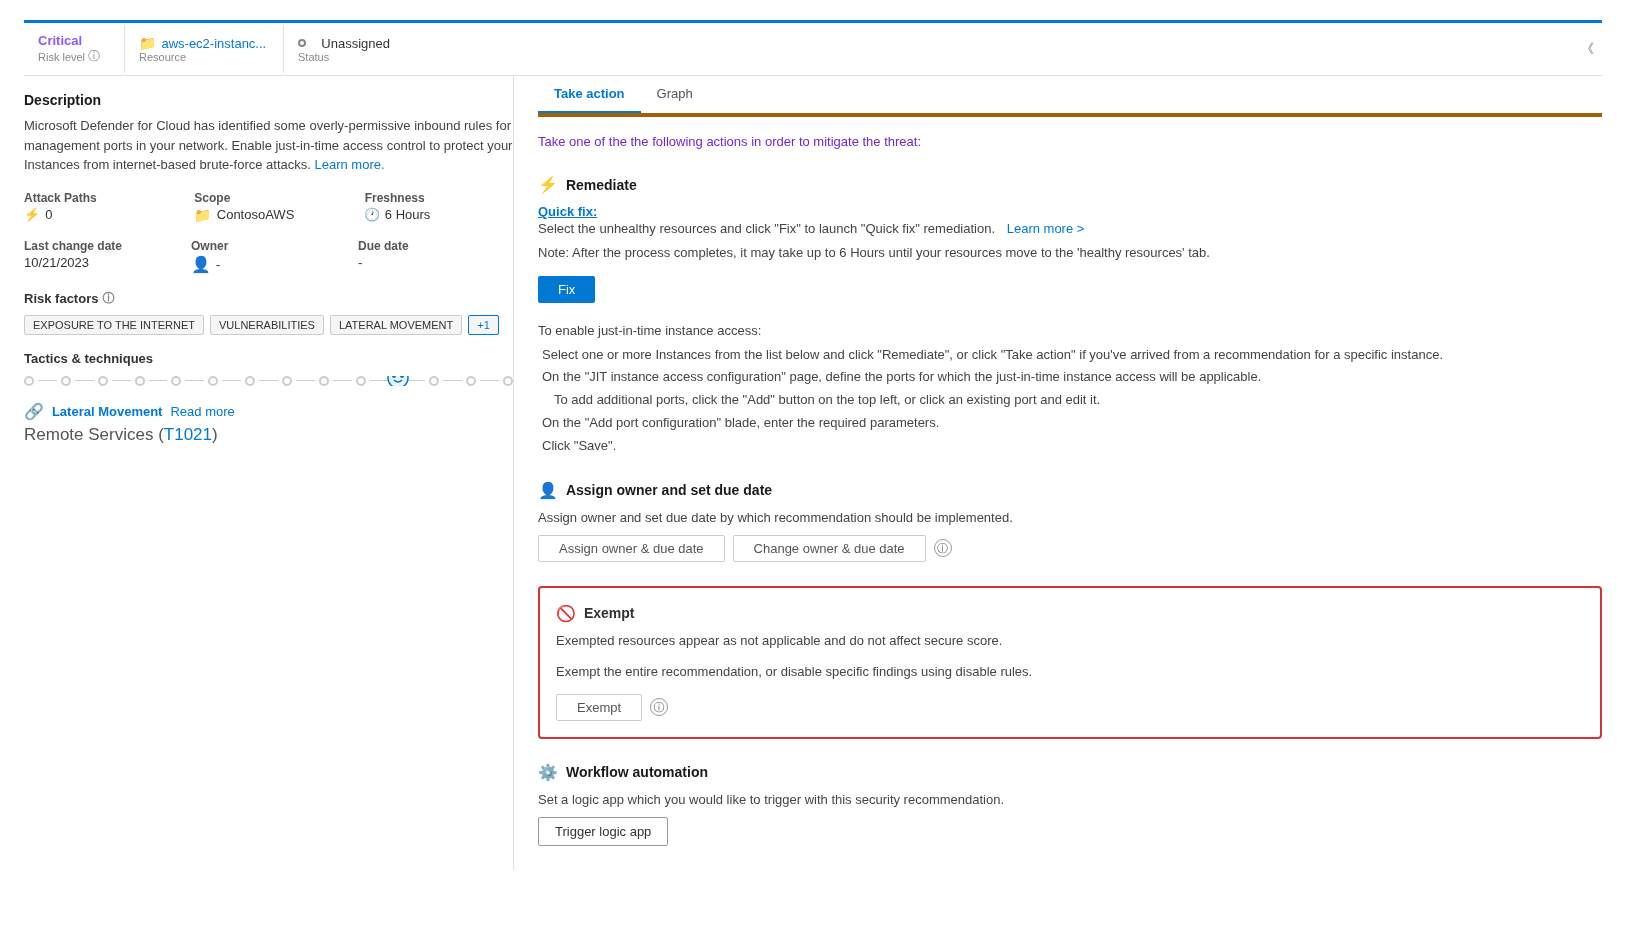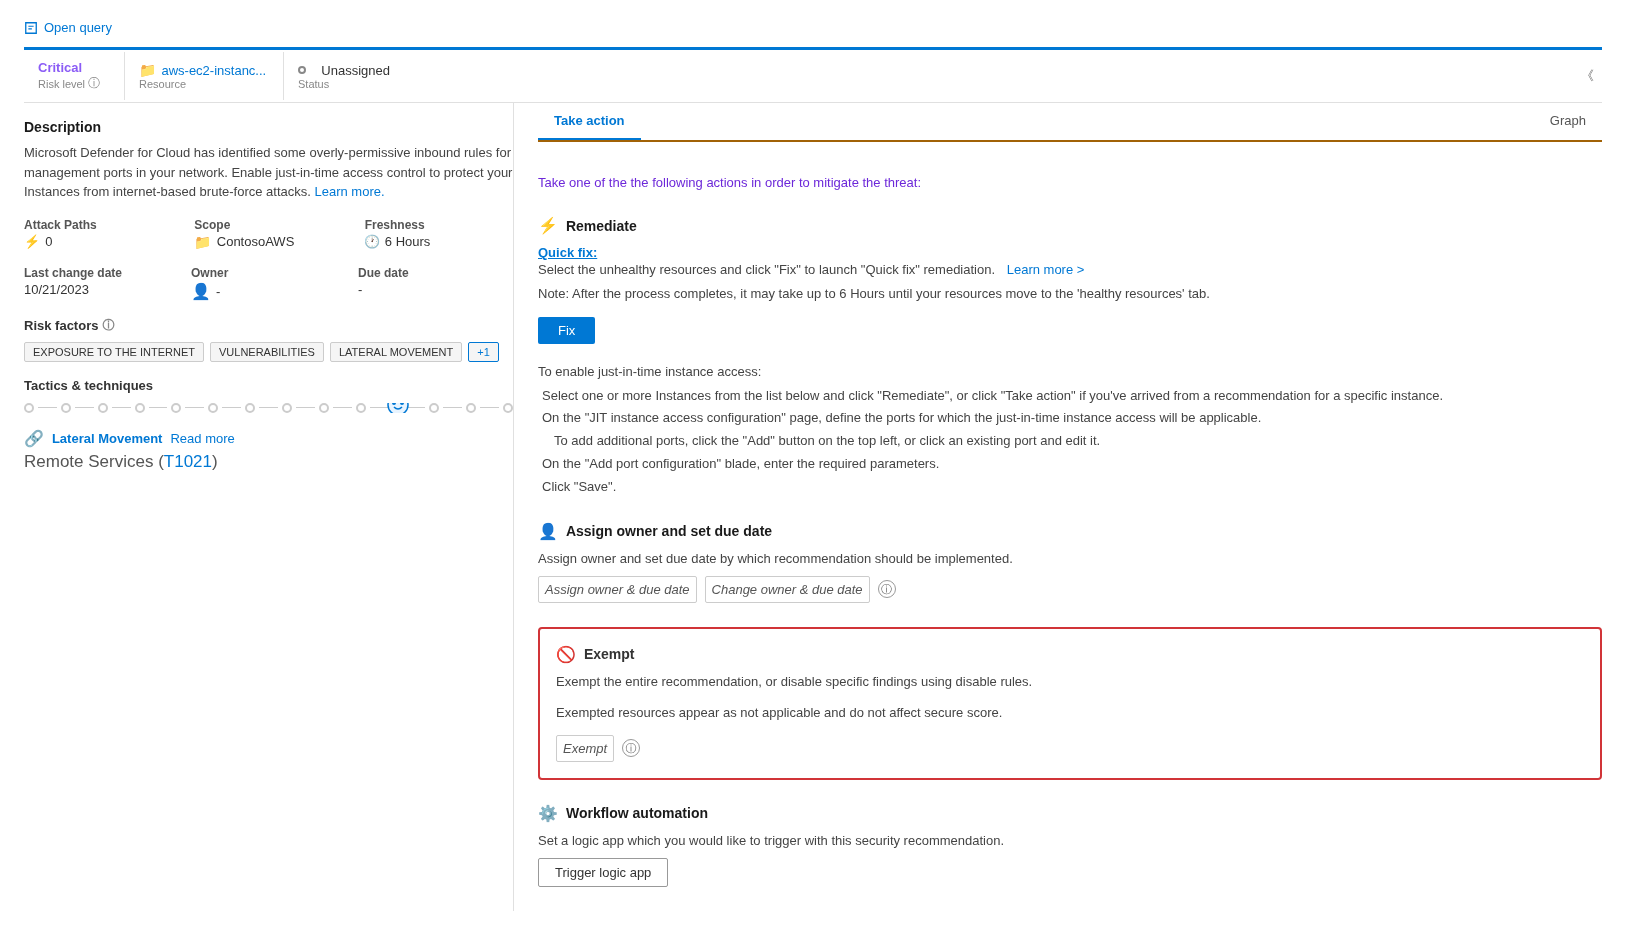--- a/index.html
+++ b/index.html
@@ -71,21 +71,21 @@
     .lateral-row { display: flex; align-items: center; gap: 8px; }
     .lateral-icon { color: #0078d4; font-size: 16px; }
     .lateral-text { color: #0078d4; font-size: 13px; font-weight: 600; }
     .read-more-link { color: #0078d4; font-size: 13px; text-decoration: none; cursor: pointer; }
     .remote-services { font-size: 17px; color: #555; margin-top: 4px; }
     .remote-services a { color: #0078d4; text-decoration: none; }
     
     
     .right-panel { flex: 1; padding-left: 24px; overflow-y: auto; }
     
-    .right-tabs { display: flex; border-bottom: 2px solid #a16207; margin-bottom: 32px; justify-content: space-between; }
+    .right-tabs { display: flex; border-bottom: 4px solid #a16207; margin-bottom: 16px; }
     .right-tab { padding: 10px 16px; cursor: pointer; font-size: 13px; color: #555; border-bottom: 2px solid transparent; }
     .right-tab.active { border-bottom: 2px solid #0078d4; color: #0078d4; font-weight: 600; }
     
     .action-intro { font-size: 13px; color: #6d28d9; margin-bottom: 24px; line-height: 1.4; }
     
     .action-section { margin-bottom: 24px; }
     
     .action-section-title { font-size: 14px; font-weight: 700; color: #1a1a1a; display: flex; align-items: center; gap: 8px; margin-bottom: 10px; }
     .lightning-icon { color: #ffaa00; font-size: 16px; }
     .assign-icon { color: #0078d4; font-size: 16px; }
@@ -96,21 +96,21 @@
     .action-text a { color: #0078d4; text-decoration: none; padding-left: 8px; }
     
     .fix-btn { background: #0078d4; color: #fff; border: none; padding: 6px 20px; font-size: 13px; cursor: pointer; border-radius: 2px; margin: 10px 0; }
     
     .action-list { padding-left: 0; }
     .action-list p { font-size: 13px; color: #444; line-height: 1.6; margin-bottom: 2px; padding-left: 4px; }
     
     .assign-subtitle { font-size: 13px; color: #444; margin-bottom: 10px; }
     
     .btn-row { display: flex; align-items: center; gap: 8px; }
-    .outline-btn { background: #fff; color: #555; border: 1px solid #ccc; padding: 5px 6px; font-size: 13px; cursor: pointer; border-radius: 2px; font-style: italic; }
+    .outline-btn { background: #fff; color: #555; border: 1px solid #ccc; padding: 5px 20px; font-size: 13px; cursor: pointer; border-radius: 2px; }
     .info-circle { width: 18px; height: 18px; border-radius: 50%; border: 1px solid #999; display: inline-flex; align-items: center; justify-content: center; font-size: 11px; color: #666; cursor: pointer; }
     
     .exempt-box { border: 2px solid #d13438; border-radius: 4px; padding: 16px; margin-bottom: 24px; }
     .exempt-box-title { font-size: 14px; font-weight: 700; display: flex; align-items: center; gap: 8px; margin-bottom: 8px; }
     .exempt-desc { font-size: 13px; color: #444; line-height: 1.5; margin-bottom: 12px; }
     .no-entry-icon { color: #888; font-size: 16px; }
     
     .workflow-subtitle { font-size: 13px; color: #444; margin-bottom: 10px; }
     .trigger-btn { background: #fff; color: #333; border: 1px solid #999; padding: 6px 16px; font-size: 13px; cursor: pointer; border-radius: 2px; }
     
@@ -118,27 +118,20 @@
     
     
     .freshness-val { display: flex; align-items: center; gap: 4px; }
   </style>
 </head>
 <body>
 
 <div class="page-container">
 
 
-  <div class="open-query">
-    <svg viewBox="0 0 16 16" fill="none">
-      <path d="M2 2h12v12H2z" stroke="#0078d4" stroke-width="1.5" fill="none"></path>
-      <path d="M5 6h6M5 9h4" stroke="#0078d4" stroke-width="1.2"></path>
-    </svg>
-    <span>Open query</span>
-  </div>
 
   <div class="top-border"></div>
 
   <div class="info-tabs">
 
     <div class="risk-level-row">
       <span class="risk-critical">Critical</span>
       <span class="sub-label">
         <span>Risk level</span>
         <span style="cursor:pointer; color:#888; font-size:12px;">ⓘ</span>
@@ -333,22 +326,22 @@
           <button class="outline-btn">Change owner &amp; due date</button>
           <span class="info-circle">ⓘ</span>
         </div>
       </div>
 
       <div class="exempt-box">
         <div class="exempt-box-title">
           <span class="no-entry-icon">🚫</span>
           <strong>Exempt</strong>
         </div>
+        <p class="exempt-desc">Exempted resources appear as not applicable and do not affect secure score.</p>
         <p class="exempt-desc">Exempt the entire recommendation, or disable specific findings using disable rules.</p>
-        <p class="exempt-desc">Exempted resources appear as not applicable and do not affect secure score.</p>
         <div class="btn-row">
           <button class="outline-btn">Exempt</button>
           <span class="info-circle">ⓘ</span>
         </div>
       </div>
 
       <div class="action-section">
         <div class="action-section-title">
           <span class="workflow-icon">⚙️</span>
           <strong>Workflow automation</strong>

